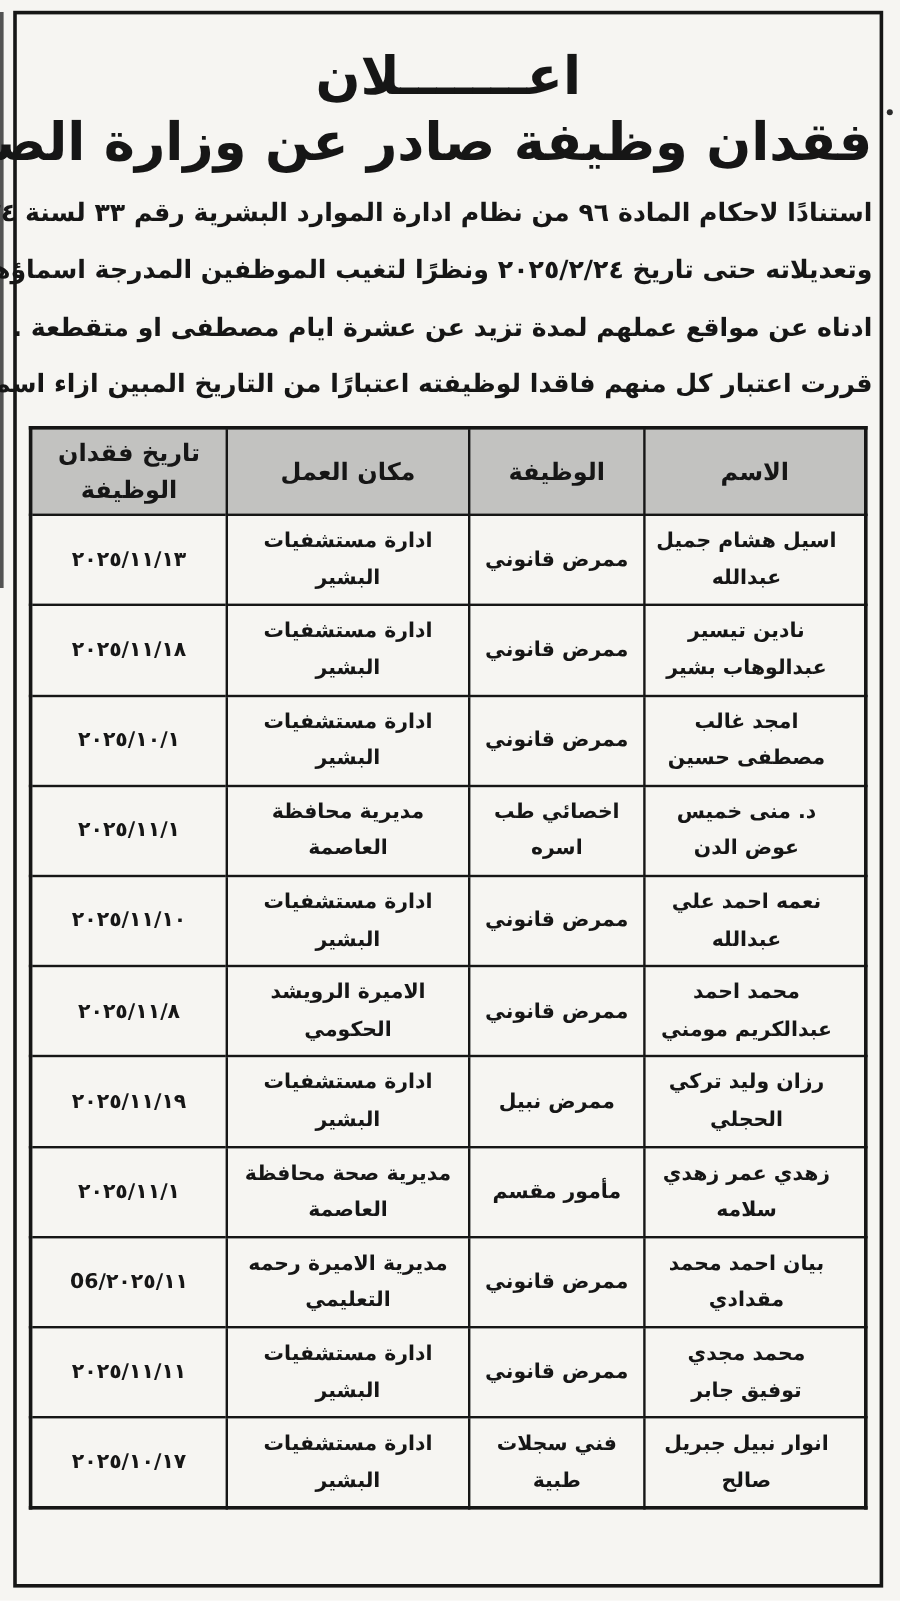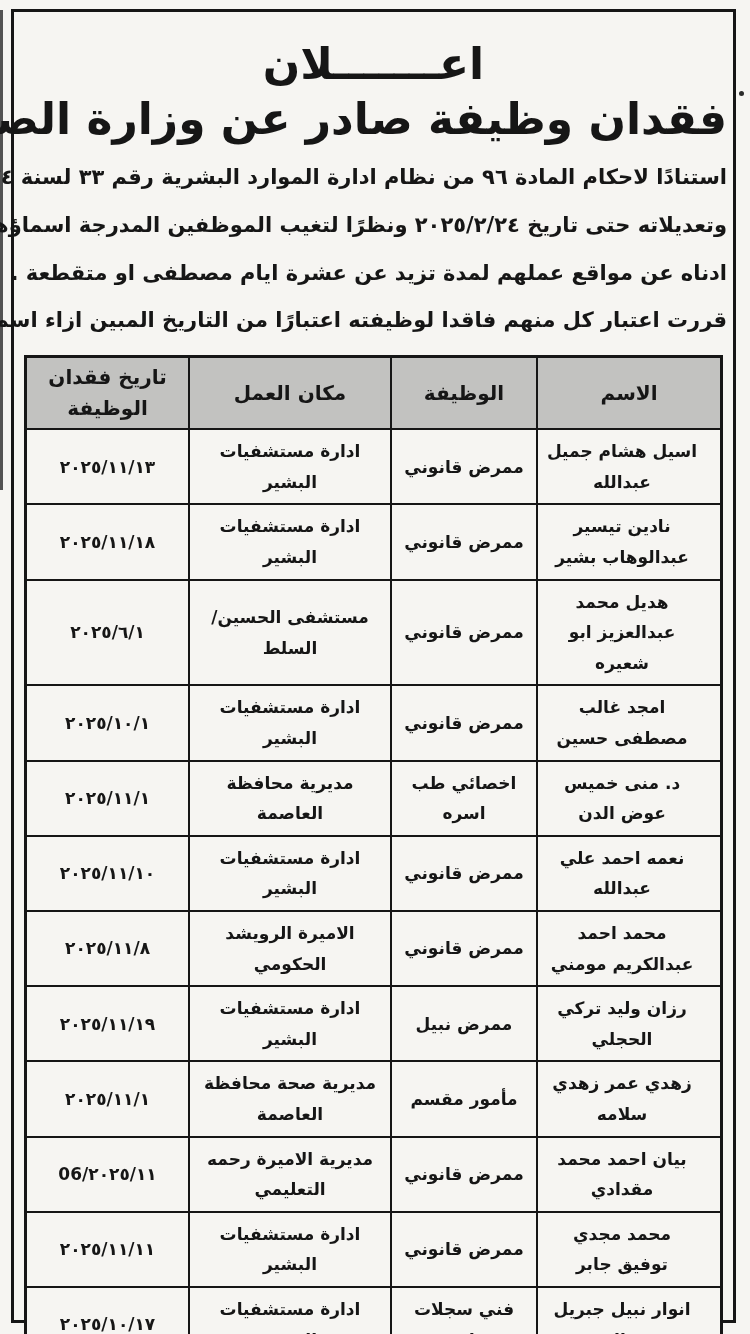--- a/index.html
+++ b/index.html
@@ -141,26 +141,20 @@
     <td class="cell-place">ادارة مستشفيات البشير</td>
     <td class="cell-date">٢٠٢٥/١١/١٣</td>
   </tr>
           <tr>
     <td class="cell-name">نادين تيسير عبدالوهاب بشير</td>
     <td class="cell-job">ممرض قانوني</td>
     <td class="cell-place">ادارة مستشفيات البشير</td>
     <td class="cell-date">٢٠٢٥/١١/١٨</td>
   </tr>
           <tr>
-    <td class="cell-name">هديل محمد عبدالعزيز ابو شعيره</td>
-    <td class="cell-job">ممرض قانوني</td>
-    <td class="cell-place">مستشفى الحسين/ السلط</td>
-    <td class="cell-date">٢٠٢٥/٦/١</td>
-  </tr>
-          <tr>
     <td class="cell-name">امجد غالب مصطفى حسين</td>
     <td class="cell-job">ممرض قانوني</td>
     <td class="cell-place">ادارة مستشفيات البشير</td>
     <td class="cell-date">٢٠٢٥/١٠/١</td>
   </tr>
           <tr>
     <td class="cell-name">د. منى خميس عوض الدن</td>
     <td class="cell-job">اخصائي طب اسره</td>
     <td class="cell-place">مديرية محافظة العاصمة</td>
     <td class="cell-date">٢٠٢٥/١١/١</td>

